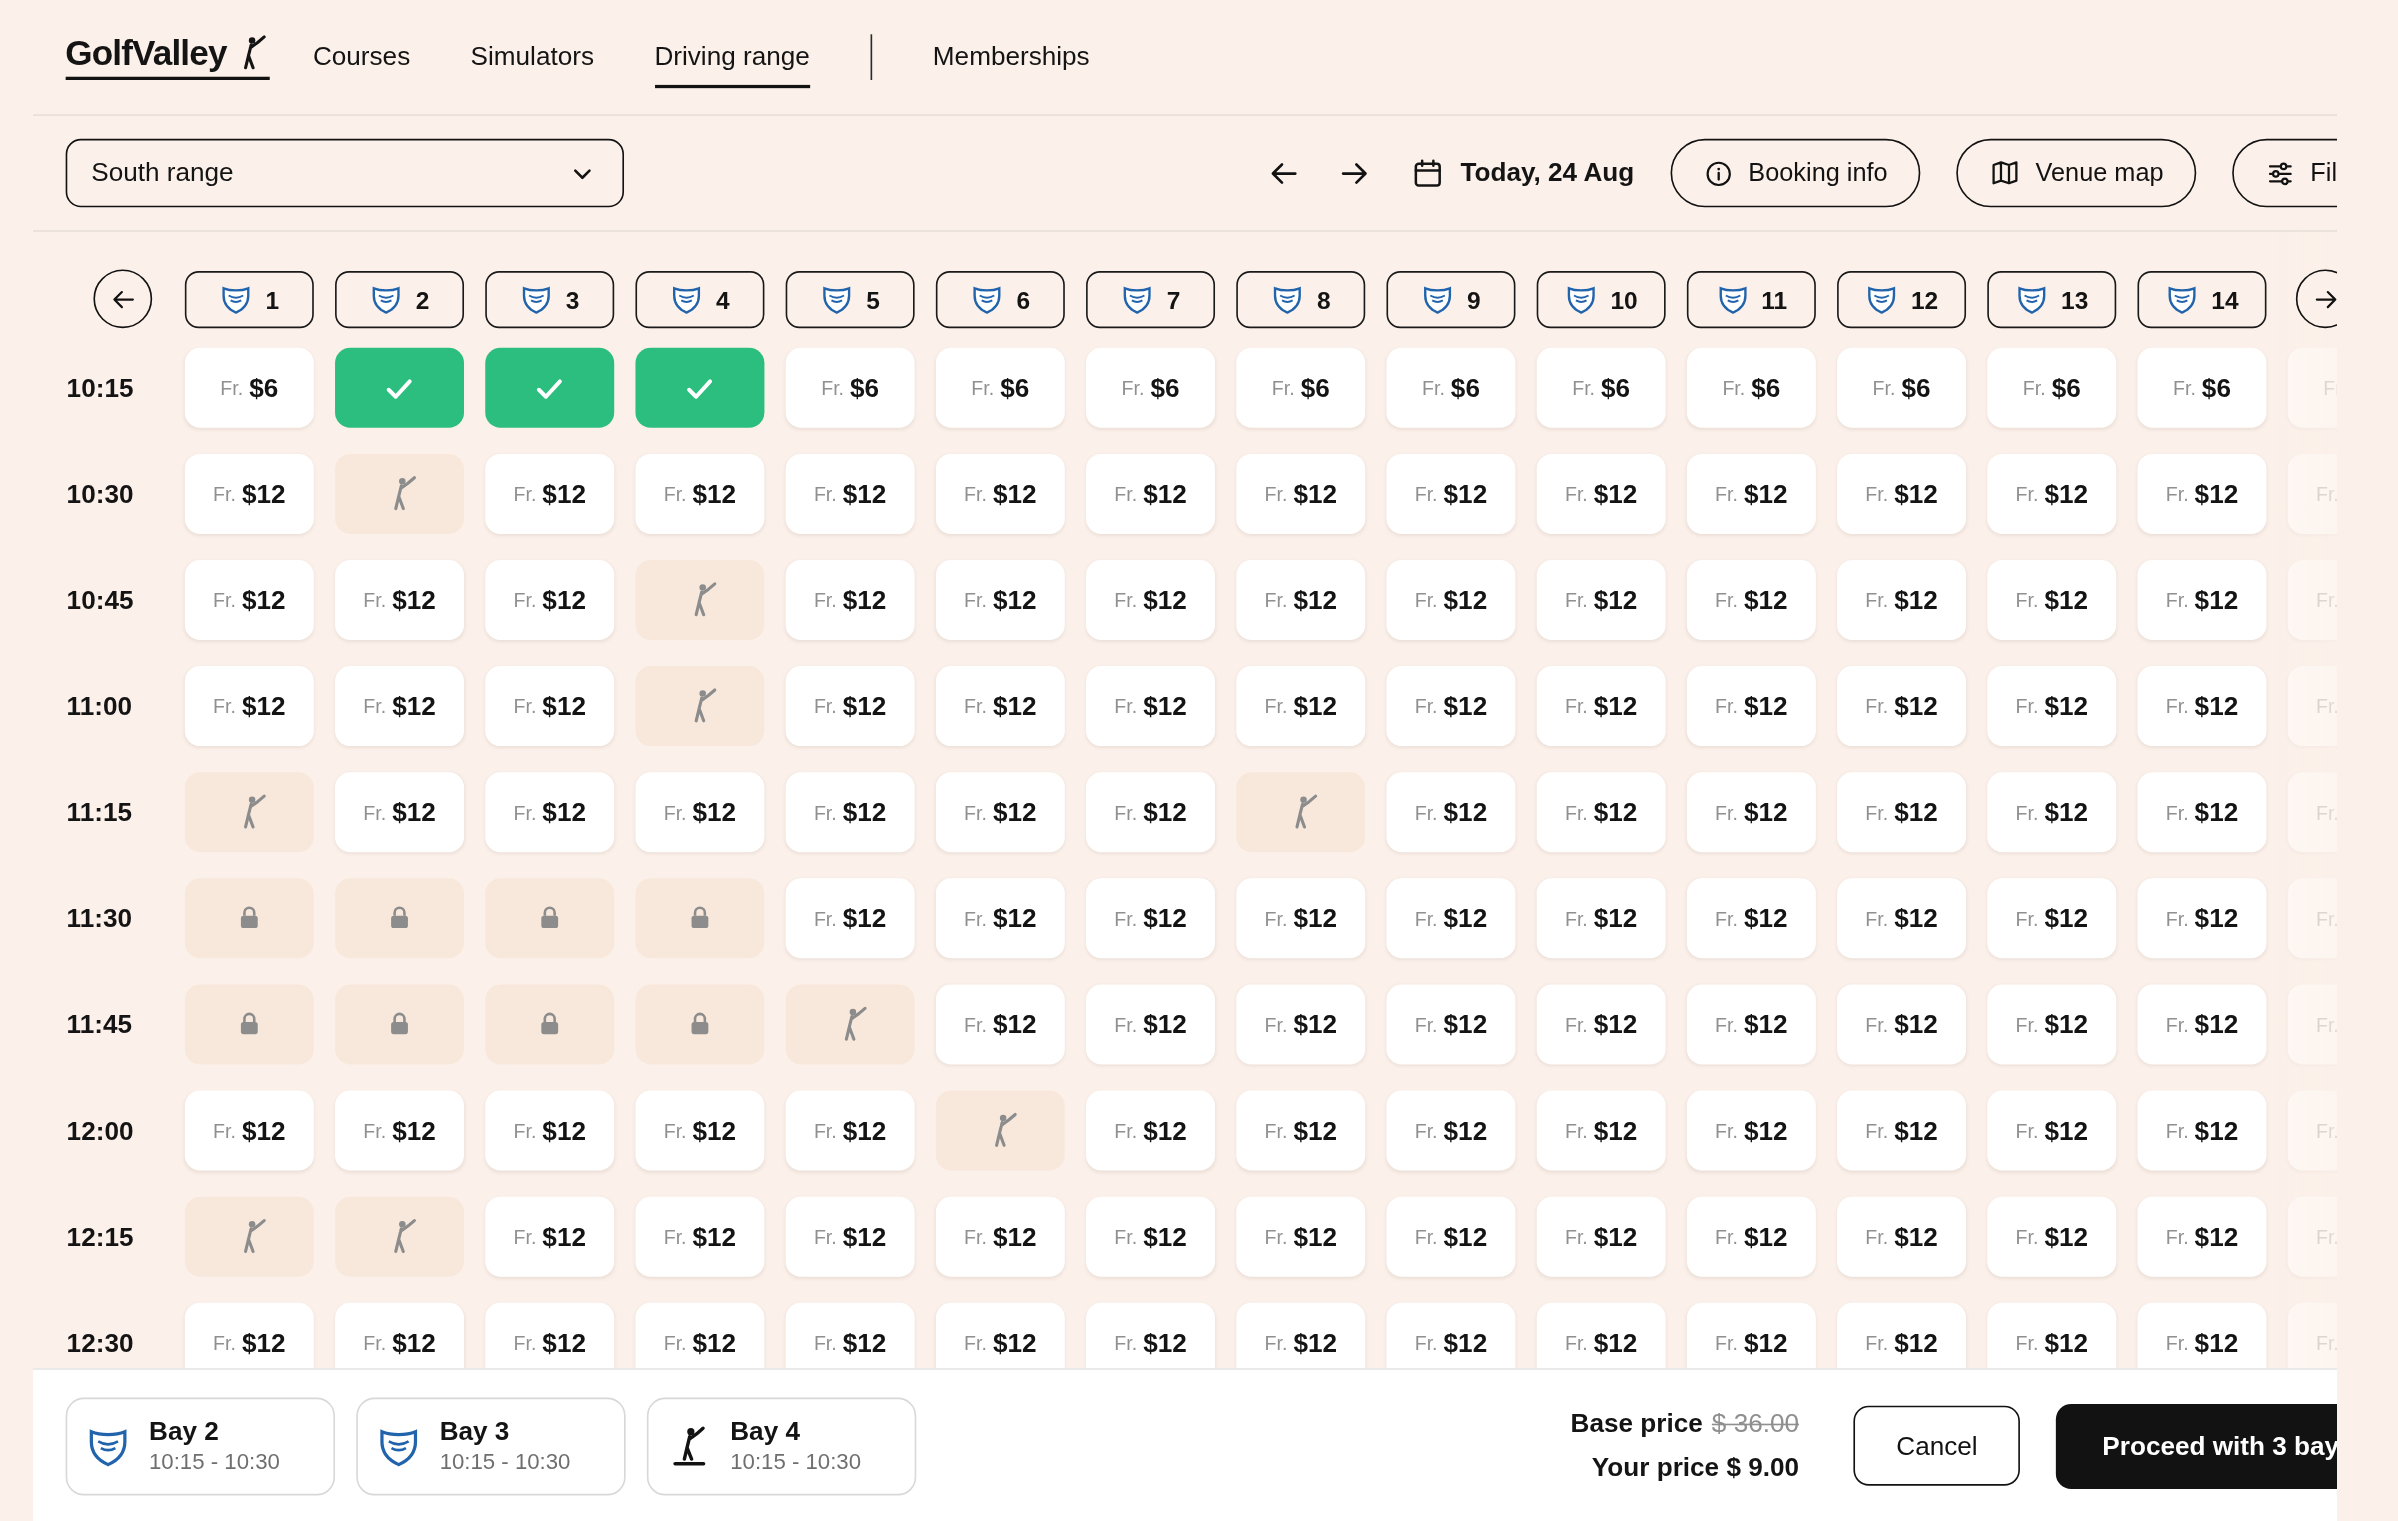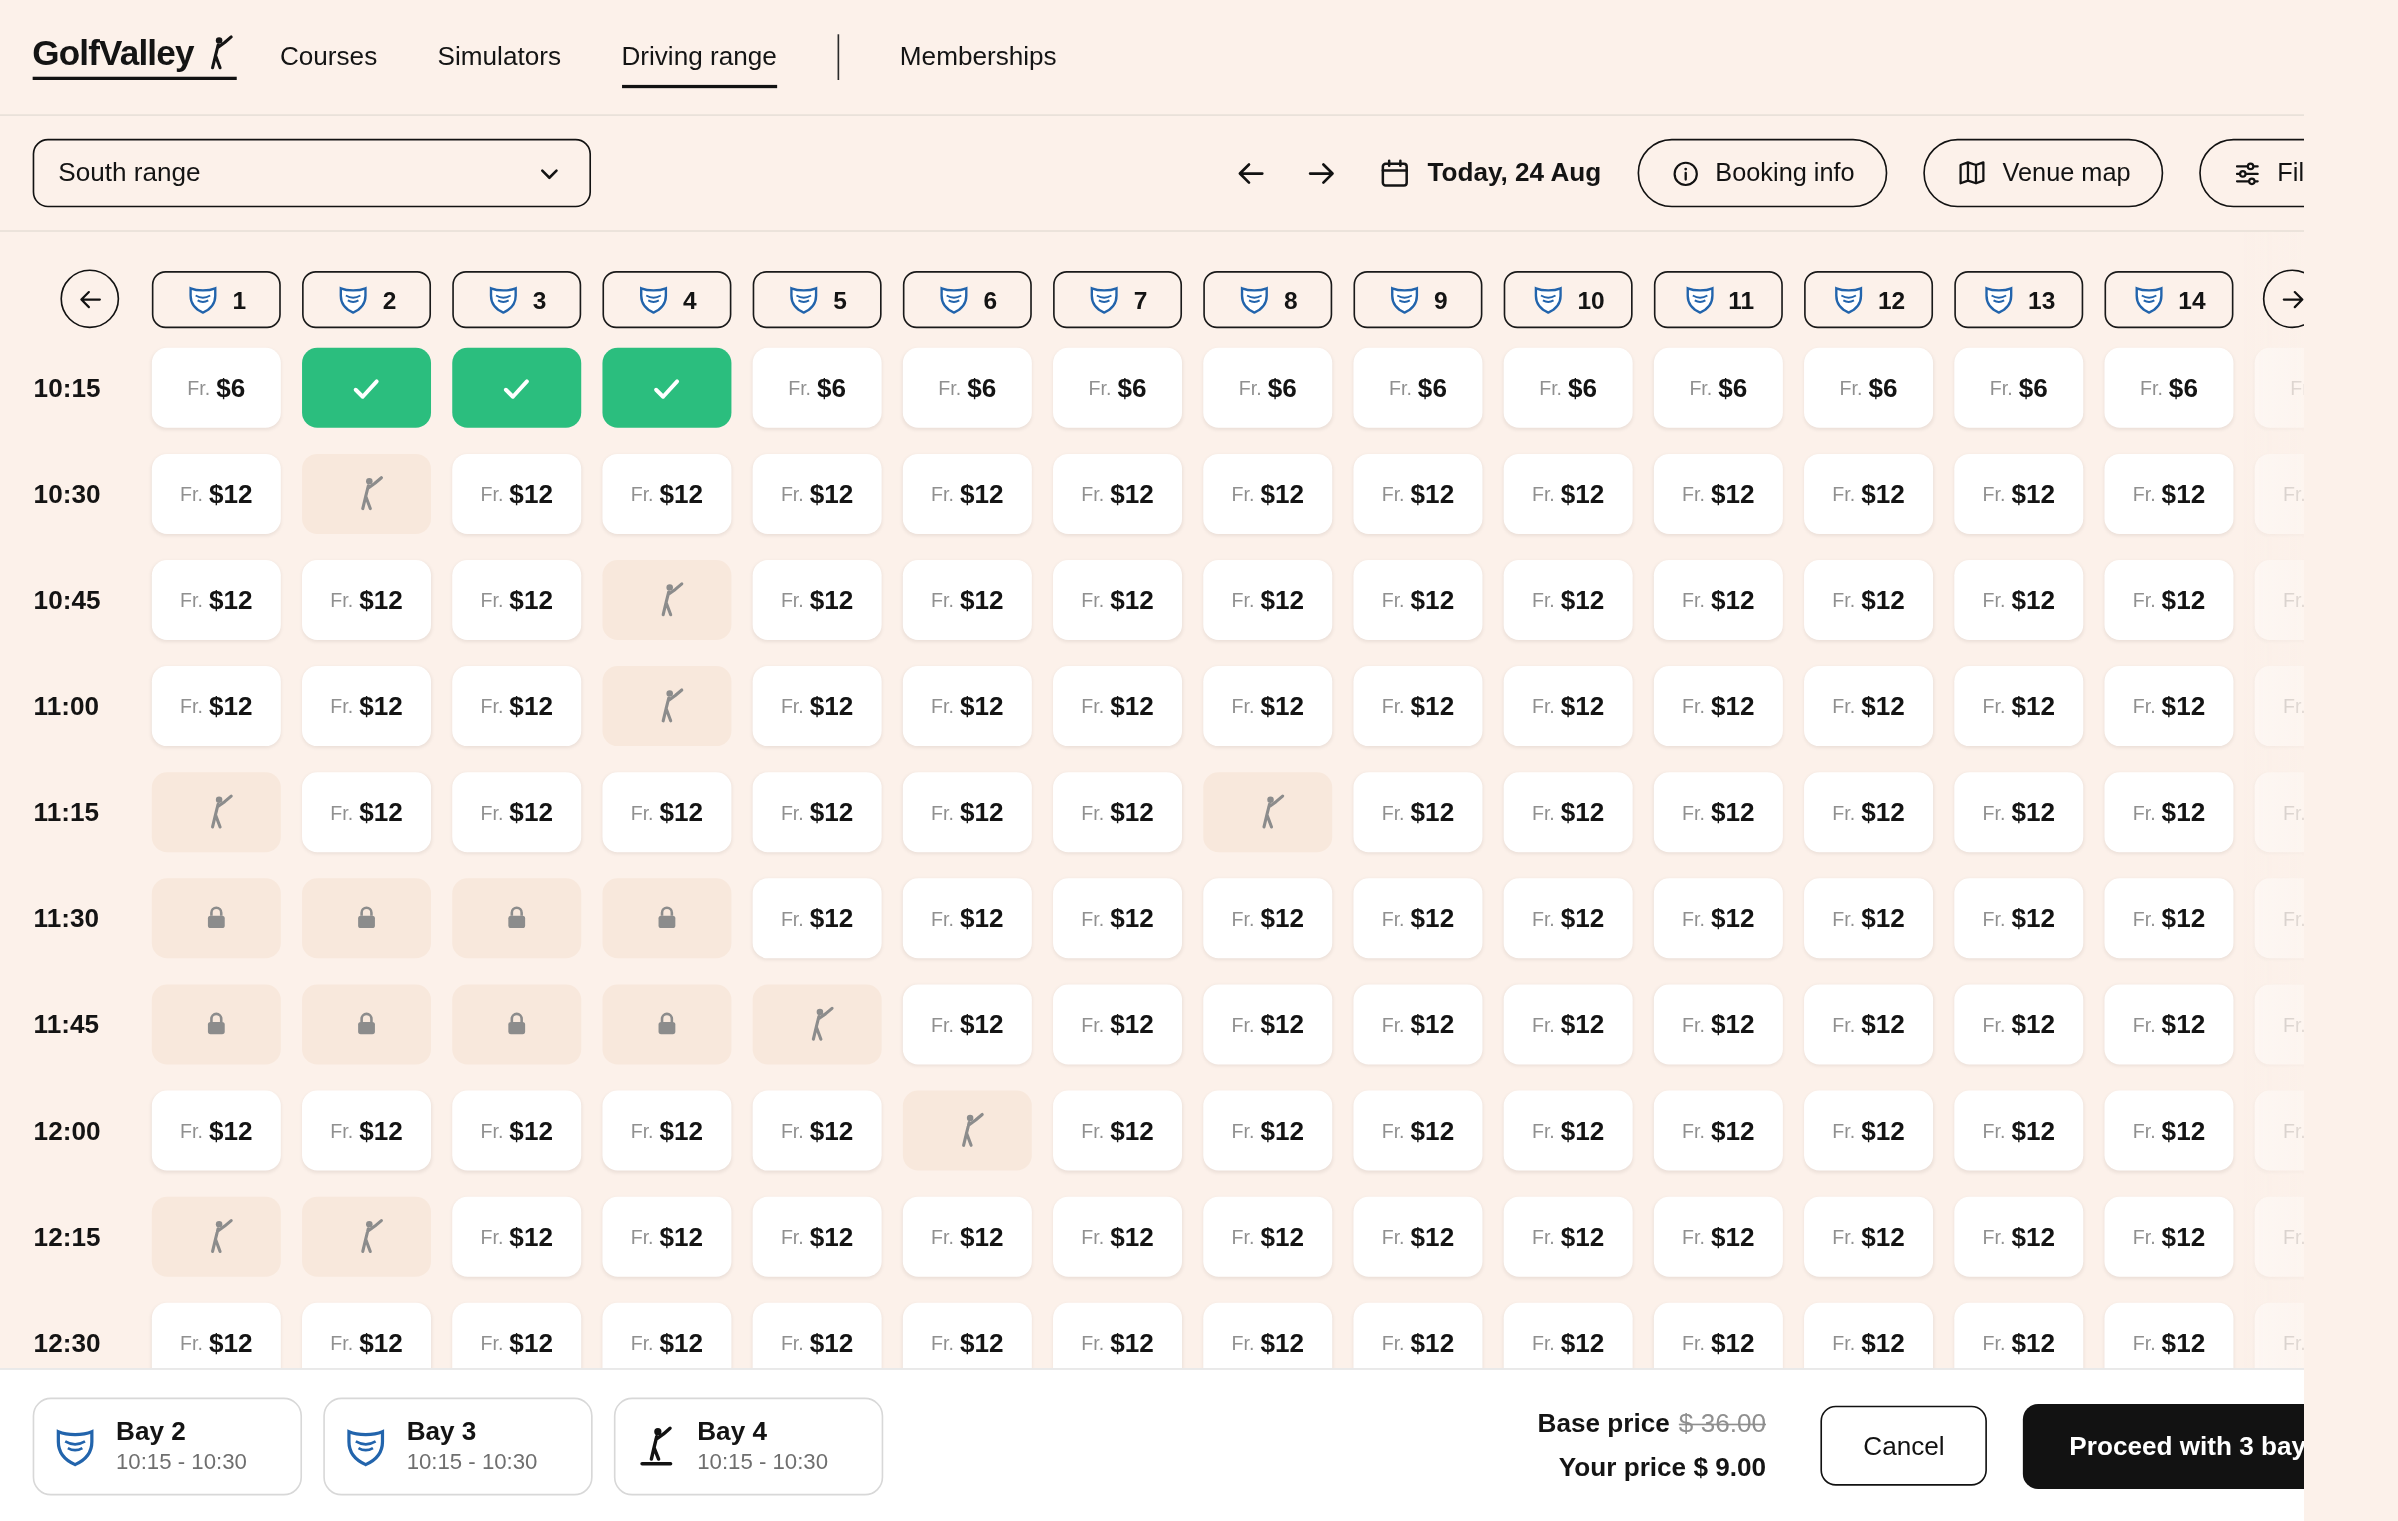--- a/index.html
+++ b/index.html
@@ -1,16 +1,16 @@
 <!DOCTYPE html>
 <html style="font-size:15px"><head>
 <meta charset="utf-8">
 <style>
   html,body{margin:0;padding:0;background:#FCF1EA;}
-  .viewport{position:relative;width:2304px;height:1522px;overflow:hidden;background:#FCF1EA;}
+  .viewport{position:relative;width:2304px;height:1522px;overflow:hidden;background:#FCF1EA;margin-left:33px;}
   .canvas{position:absolute;top:0;left:0;width:1469px;height:932px;transform:scale(1.63265);
           transform-origin:0 0;font-family:"Liberation Sans",sans-serif;color:#141414;}
   svg{display:block}
 
   
   .topbar{position:absolute;top:0;left:0;width:100%;height:71px;display:flex;align-items:center;
           padding:0 19.7px;box-sizing:border-box;border-bottom:0.9px solid #E8E0D8;}
   .logo{display:flex;align-items:center;gap:2.8px;border-bottom:2.8px solid #121212;padding-bottom:1.9px;cursor:pointer}
   .logo-text{font-size:21.5px;font-weight:bold;letter-spacing:-0.5px}
   .nav{display:flex;align-items:center;gap:37px;margin-left:26px;font-size:16px}

